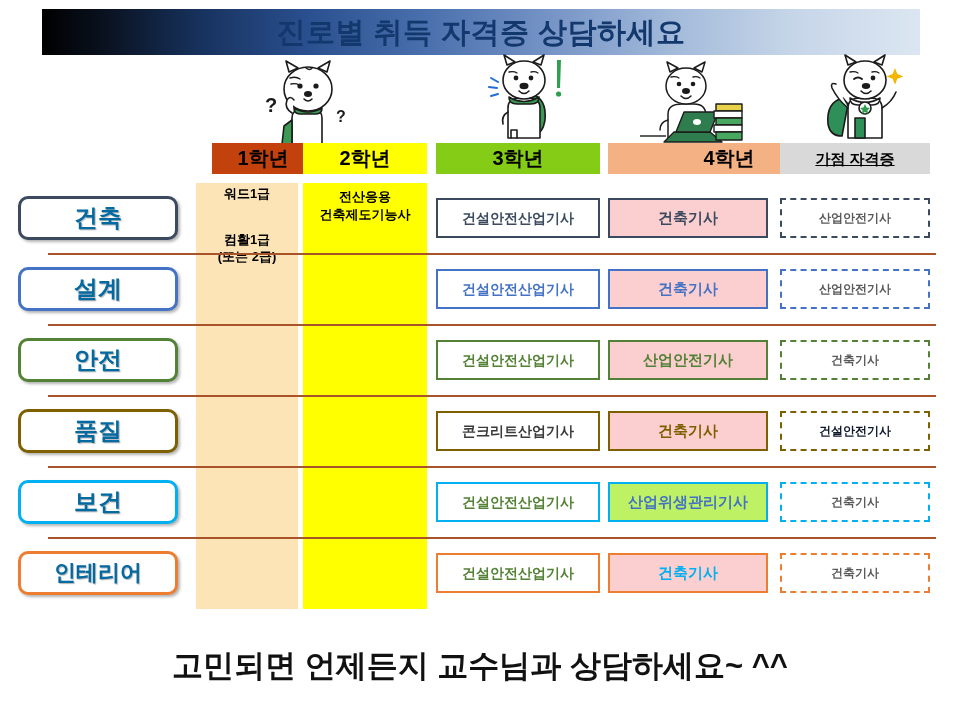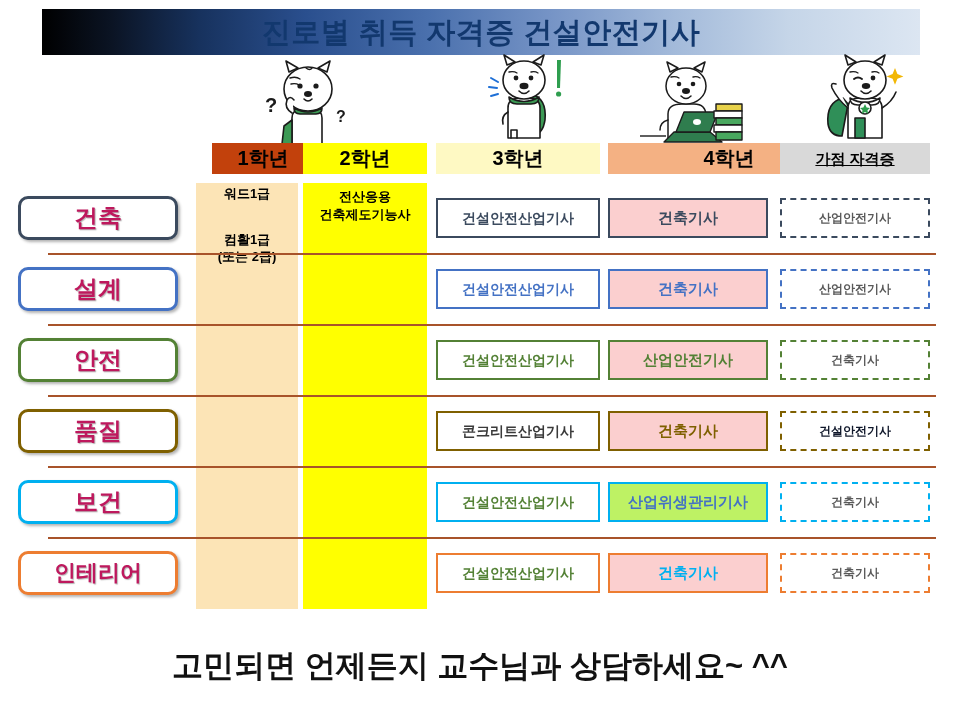--- a/index.html
+++ b/index.html
@@ -68,21 +68,21 @@
     height: 31px;
     line-height: 31px;
     text-align: center;
     font-weight: bold;
     font-size: 20px;
     color: #000000;
     white-space: nowrap;
   }
   #head-y1 { left: 212px;  width: 102px; background: #c2410c; }
   #head-y2 { left: 303px;  width: 124px; background: #ffff00; }
-  #head-y3 { left: 436px;  width: 164px; background: #fef9c3; }
+  #head-y3 { left: 436px;  width: 164px; background: #84cc16; }
   #head-y4 { left: 608px;  width: 160px; background: #f4b183; padding-left: 41px; }
   #head-bonus {
     left: 780px; width: 150px; background: #d9d9d9;
     font-size: 15px;
     text-decoration: underline;
   }
 
   
   #grid { position: absolute; left: 0; top: 183px; width: 960px; height: 445px; }
 
@@ -123,21 +123,21 @@
     width: 160px;
     height: 44px;
     box-sizing: border-box;
     background: #ffffff;
     border-radius: 10px;
     border: 3px solid #444;
     line-height: 38px;
     text-align: center;
     font-size: 24px;
     font-weight: bold;
-    color: #be185d;
+    color: #0369a1;
     text-shadow: 1px 1px 1px rgba(120,120,120,0.55);
     box-shadow: 2px 2px 3px rgba(0,0,0,0.30);
     white-space: nowrap;
   }
   .row-label.narrow-text { font-size: 22px; }
 
   
   .cell-y3 {
     position: absolute;
     left: 436px;
@@ -194,21 +194,21 @@
     font-size: 31px;
     font-weight: bold;
     color: #111111;
     white-space: nowrap;
   }
 </style>
 </head>
 <body>
 
 <div id="title-banner"></div>
-<div id="title-text">진로별 취득 자격증 건설안전기사</div>
+<div id="title-text">진로별 취득 자격증 상담하세요</div>
 
 <div class="mascot" id="mascot-1">
   <svg viewBox="0 0 110 88" xmlns="http://www.w3.org/2000/svg">
     <g stroke="#1b1b1b" stroke-width="1.6" fill="#ffffff" stroke-linejoin="round" stroke-linecap="round">
       <path d="M44 88 L44 62 Q44 54 52 54 L66 54 Q74 54 74 62 L74 88 Z"></path>
       <path d="M44 88 L44 64 L36 70 L34 88 Z" fill="#3c9a55" stroke="#1b1b1b"></path>
       <ellipse cx="60" cy="33" rx="24" ry="22"></ellipse>
       <path d="M41 16 L38 5 L50 12 Z"></path>
       <path d="M79 16 L82 5 L70 12 Z"></path>
       <path d="M46 52 Q60 60 74 52 Q74 58 68 58 L52 58 Q46 58 46 52 Z" fill="#3c9a55"></path>

